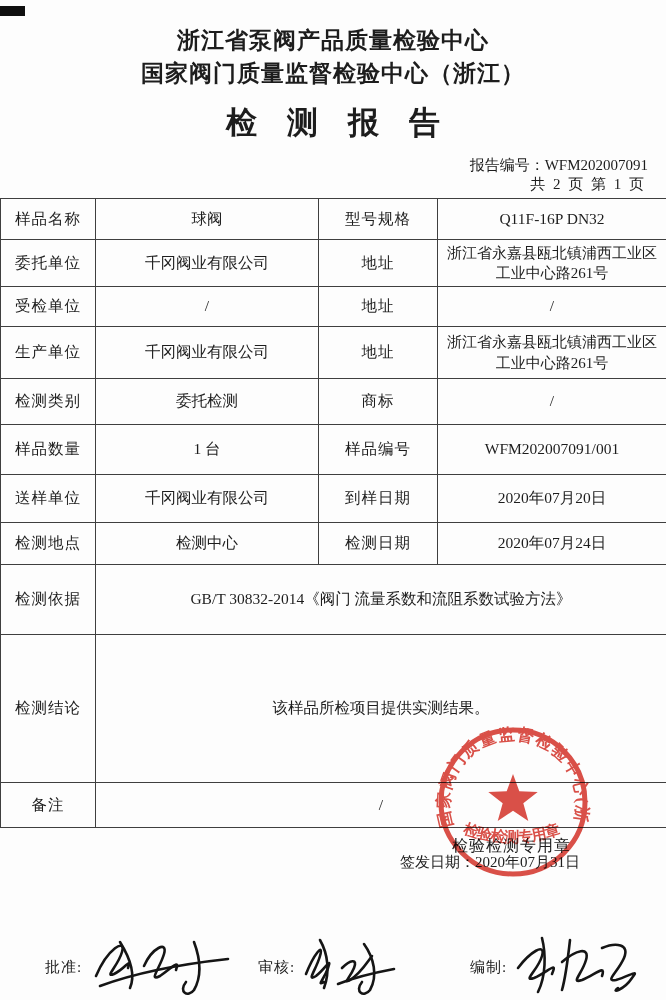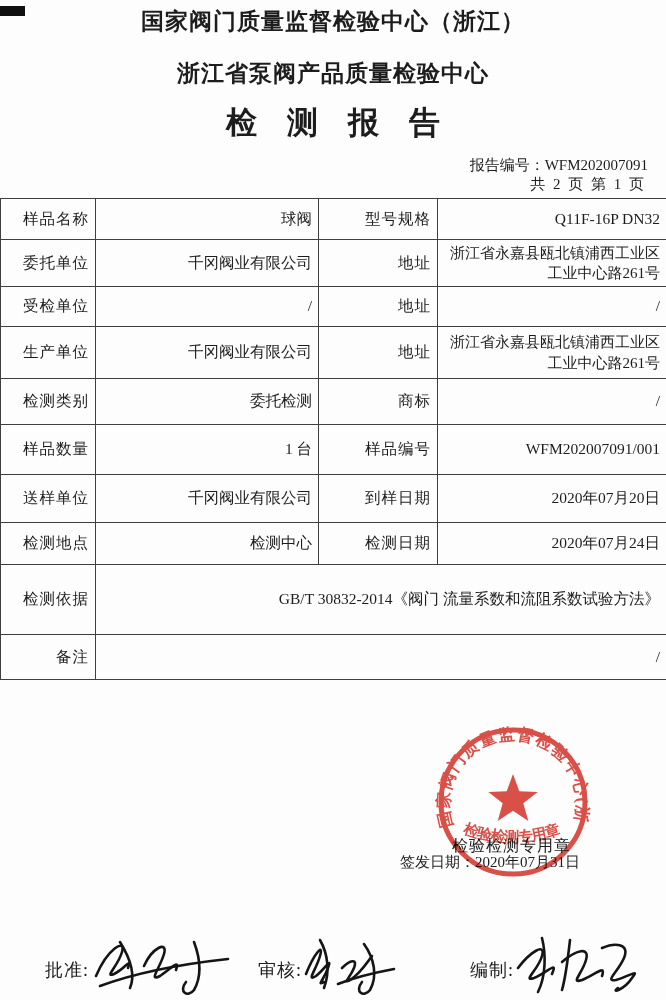--- a/index.html
+++ b/index.html
@@ -8,44 +8,44 @@
     font-family:"Liberation Serif","DejaVu Serif",serif;color:#1d1d1d;overflow:hidden;
   }
   .scan-artifact{position:absolute;left:0;top:6px;width:25px;height:10px;background:#101010;}
   .org-title{width:666px;text-align:center;font-size:23px;font-weight:700;letter-spacing:1px;line-height:1.0;}
   .org-title.first{padding-top:29px;}
   .org-title.second{padding-top:10px;}
   .doc-title{width:666px;text-align:center;font-size:31px;font-weight:700;letter-spacing:30px;padding-left:30px;box-sizing:border-box;margin-top:17px;}
   .report-row{display:flex;justify-content:space-between;align-items:flex-end;padding:0 18px 0 18px;margin-top:12px;font-size:15px;flex-direction:column;}
   .report-row .right{letter-spacing:2px;padding-right:2px;}
   table.report{border-collapse:collapse;width:666px;table-layout:fixed;margin-top:4px;font-size:15.5px;}
-  table.report td{border:1px solid #3f3f3f;text-align:right;vertical-align:middle;padding:2px 6px;line-height:1.35;overflow:hidden;}
+  table.report td{border:1px solid #3f3f3f;text-align:center;vertical-align:middle;padding:2px 6px;line-height:1.35;overflow:hidden;}
   td.lbl{letter-spacing:1px;}
   td.addr{font-size:15px;line-height:1.45;}
   td.small-lbl{font-size:14.5px;padding:2px 2px;}
   td.basis-val{font-size:15.5px;}
   td.left-top{text-align:left;vertical-align:top;padding:9px 12px;}
   .sub{font-size:10px;vertical-align:-3px;}
   .seal-caption-black{position:absolute;left:452px;top:836px;font-size:16px;color:#222;letter-spacing:1px;z-index:2;}
   .issue-date{position:absolute;left:400px;top:853px;font-size:15px;color:#1d1d1d;z-index:2;}
   .stamp{position:absolute;left:433px;top:722px;width:160px;height:160px;z-index:5;opacity:0.88;mix-blend-mode:multiply;}
-  .sign-area{position:absolute;left:0;top:930px;width:666px;height:70px;font-size:18px;}
+  .sign-area{position:absolute;left:0;top:930px;width:666px;height:70px;font-size:15px;}
   .sign-label{position:absolute;top:28px;letter-spacing:1px;}
   .sig-svg{position:absolute;}
   .sig-svg path{fill:none;stroke:#151515;stroke-width:2.6;stroke-linecap:round;stroke-linejoin:round;}
 </style>
 </head>
 <body>
 
 <div class="page">
 
   <div class="scan-artifact"></div>
 
+  <div class="org-title first">浙江省泵阀产品质量检验中心</div>
   <div class="org-title second">国家阀门质量监督检验中心（浙江）</div>
-  <div class="org-title first">浙江省泵阀产品质量检验中心</div>
   <div class="doc-title">检测报告</div>
 
   <div class="report-row">
     <div class="left">
       <span>报告编号：</span><span>WFM202007091</span>
     </div>
     <div class="right">共 2 页  第 1 页</div>
   </div>
 
   <table class="report">
@@ -101,20 +101,26 @@
     <tr style="height:42px">
       <td class="lbl">检测地点</td>
       <td>检测中心</td>
       <td class="lbl">检测日期</td>
       <td>2020年07月24日</td>
     </tr>
     <tr style="height:70px">
       <td class="lbl">检测依据</td>
       <td colspan="3" class="basis-val">GB/T 30832-2014《阀门  流量系数和流阻系数试验方法》</td>
     </tr>
+    <tr style="height:148px">
+      <td class="lbl">检测结论</td>
+      <td colspan="3" class="left-top">
+        <span>该样品所检项目提供实测结果。</span>
+      </td>
+    </tr>
     <tr style="height:45px">
       <td class="lbl">备注</td>
       <td colspan="3">/</td>
     </tr>
   </tbody>
     </table>
 
   <div class="seal-caption-black">检验检测专用章</div>
   <div class="issue-date">签发日期：2020年07月31日</div>
 

